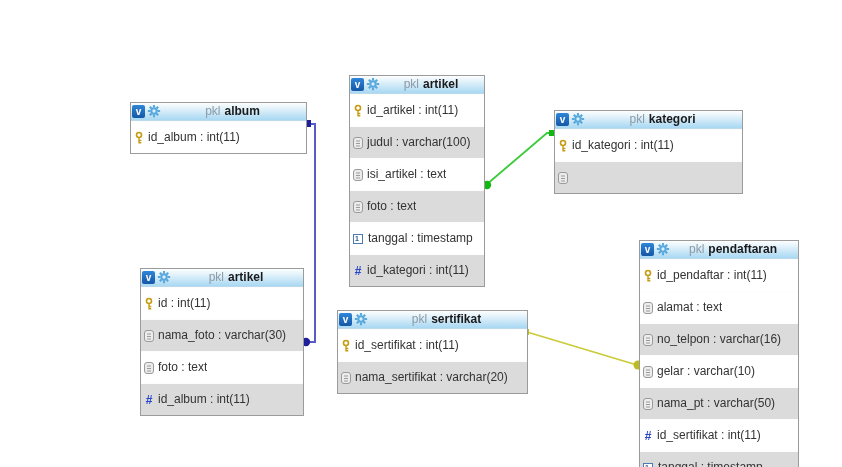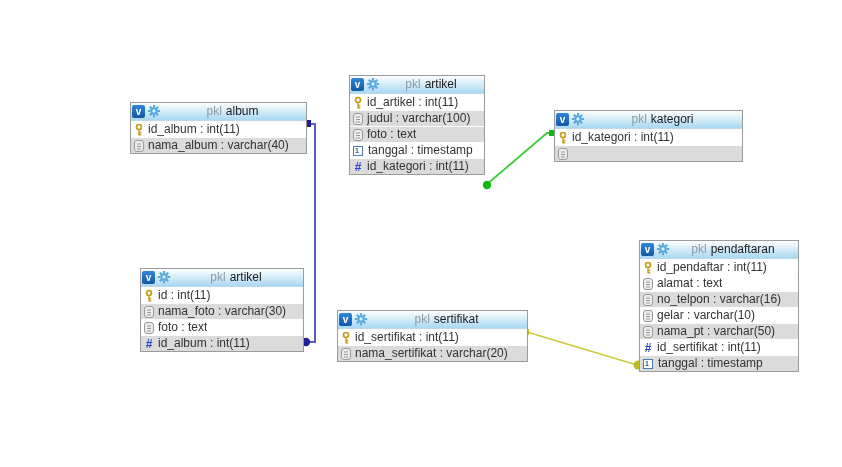--- a/index.html
+++ b/index.html
@@ -18,23 +18,23 @@
     border-bottom:1px solid #bcd9ec;white-space:nowrap;cursor:move;
   }
   .hicons{position:absolute;left:1px;top:1px;display:flex;align-items:center;gap:2px;}
   .vbadge{
     display:inline-block;width:13px;height:13px;line-height:13px;text-align:center;
     background:linear-gradient(180deg,#2f86d8,#1457a6);color:#fff;font-weight:bold;
     font-size:10px;border-radius:2px;
   }
   .gear{display:inline-block;width:14px;height:14px;}
   .tprefix{color:#8d9aa5;margin-right:4px;margin-left:28px;}
-  .tname{font-weight:normal;color:#1a1a1a;}
+  .tname{font-weight:bold;color:#1a1a1a;}
   .frow{
-    box-sizing:border-box;height:16px;line-height:15px;border-top:1px solid #fdfdfd;
+    box-sizing:border-box;height:32px;line-height:15px;border-top:1px solid #fdfdfd;
     display:flex;align-items:center;padding-left:2px;white-space:nowrap;overflow:hidden;
     background:#fff;cursor:pointer;
   }
   .frow.alt{background:#dbdbdb;}
   .fi{width:12px;height:14px;flex:0 0 12px;margin-right:3px;display:inline-block;}
   .hashi{
     width:12px;flex:0 0 12px;margin-right:3px;color:#2a46c8;font-weight:bold;
     font-size:12px;text-align:center;line-height:14px;
   }
   .cali{
@@ -81,27 +81,20 @@
       </span>
       <span class="tprefix">pkl</span><span class="tname">album</span>
     </div>
     <div class="frow">
       <svg class="fi" viewBox="0 0 12 14">
           <circle cx="6" cy="4" r="2.5" fill="none" stroke="#c49c12" stroke-width="1.6"></circle>
           <path d="M6 6.5 V12.5 M6 9.5 H8.3 M6 11.8 H8.3" stroke="#c49c12" stroke-width="1.4" fill="none"></path>
         </svg>
       <span class="ftext">id_album : int(11)</span>
     </div>
-    <div class="frow alt">
-      <svg class="fi" viewBox="0 0 12 14">
-          <rect x="1.5" y="1.5" width="9" height="11" rx="2.5" fill="#ececec" stroke="#9a9a9a"></rect>
-          <path d="M4 5h4M4 7.5h4M4 10h4" stroke="#9a9a9a" stroke-width="1" fill="none"></path>
-        </svg>
-      <span class="ftext">nama_album : varchar(40)</span>
-    </div>
   </div>
 
   <div class="dtable" style="left:349px;top:75px;width:136px;">
     <div class="thead">
       <span class="hicons">
         <span class="vbadge">v</span>
         <svg class="gear" viewBox="0 0 16 16">
           <g stroke="#58a8dc" stroke-width="2.4">
               <path d="M8 1v3M8 12v3M1 8h3M12 8h3M3.2 3.2l2 2M10.8 10.8l2 2M12.8 3.2l-2 2M5.2 10.8l-2 2"></path>
             </g>
@@ -117,20 +110,27 @@
           <path d="M6 6.5 V12.5 M6 9.5 H8.3 M6 11.8 H8.3" stroke="#c49c12" stroke-width="1.4" fill="none"></path>
         </svg>
       <span class="ftext">id_artikel : int(11)</span>
     </div>
     <div class="frow alt">
       <svg class="fi" viewBox="0 0 12 14">
           <rect x="1.5" y="1.5" width="9" height="11" rx="2.5" fill="#ececec" stroke="#9a9a9a"></rect>
           <path d="M4 5h4M4 7.5h4M4 10h4" stroke="#9a9a9a" stroke-width="1" fill="none"></path>
         </svg>
       <span class="ftext">judul : varchar(100)</span>
+    </div>
+    <div class="frow">
+      <svg class="fi" viewBox="0 0 12 14">
+          <rect x="1.5" y="1.5" width="9" height="11" rx="2.5" fill="#ececec" stroke="#9a9a9a"></rect>
+          <path d="M4 5h4M4 7.5h4M4 10h4" stroke="#9a9a9a" stroke-width="1" fill="none"></path>
+        </svg>
+      <span class="ftext">isi_artikel : text</span>
     </div>
     <div class="frow alt">
       <svg class="fi" viewBox="0 0 12 14">
           <rect x="1.5" y="1.5" width="9" height="11" rx="2.5" fill="#ececec" stroke="#9a9a9a"></rect>
           <path d="M4 5h4M4 7.5h4M4 10h4" stroke="#9a9a9a" stroke-width="1" fill="none"></path>
         </svg>
       <span class="ftext">foto : text</span>
     </div>
     <div class="frow">
       <span class="cali">1</span>

